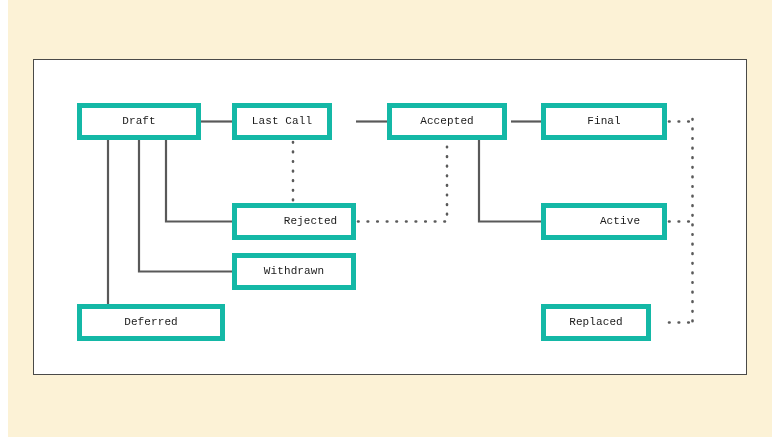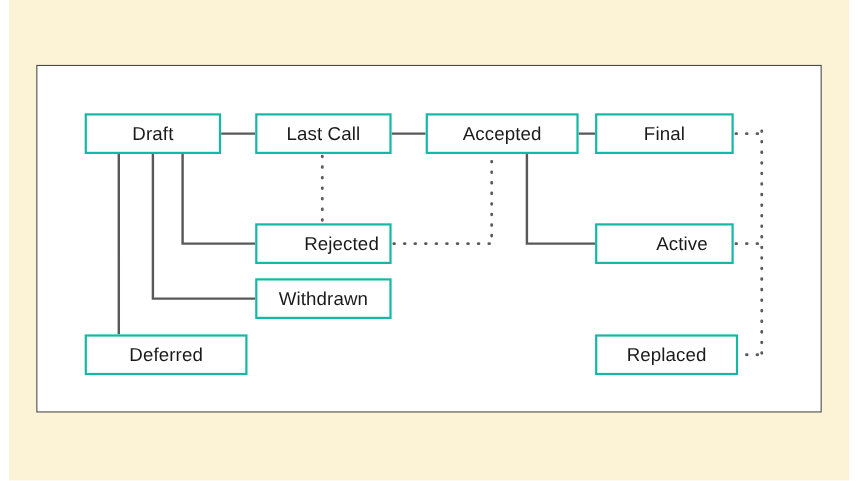--- a/index.html
+++ b/index.html
@@ -37,30 +37,31 @@
     position: absolute;
     left: 0;
     top: 0;
     width: 780px;
     height: 437px;
   }
   .node {
     position: absolute;
     box-sizing: border-box;
     background: #ffffff;
-    border: 2px solid #14b8a6;
+    border: 5px solid #14b8a6;
     display: flex;
     align-items: center;
     justify-content: center;
     color: #1a1a1a;
-    font-size: 17px;
+    font-size: 11px;
     line-height: 1;
     letter-spacing: 0.1px;
     white-space: nowrap;
     z-index: 3;
+    font-family: Liberation Mono, monospace;
   }
   .node-label {
     pointer-events: none;
   }
 </style>
 </head>
 <body>
 
 <div id="stage">
 
@@ -91,25 +92,25 @@
       <line x1="669" y1="221.5" x2="694" y2="221.5"></line>
       <line x1="669" y1="322.5" x2="694" y2="322.5"></line>
       <line x1="692.5" y1="119" x2="692.5" y2="325"></line>
     </g>
   </svg>
 
   <div class="node" style="left:77px; top:103px; width:124px; height:37px;">
     <span class="node-label">Draft</span>
   </div>
 
-  <div class="node" style="left:232px; top:103px; width:124px; height:37px;text-align:center;">
+  <div class="node" style="left:232px; top:103px; width:100px; height:37px;text-align:center;">
     <span class="node-label">Last Call</span>
   </div>
 
-  <div class="node" style="left:387px; top:103px; width:139px; height:37px;">
+  <div class="node" style="left:387px; top:103px; width:120px; height:37px;">
     <span class="node-label">Accepted</span>
   </div>
 
   <div class="node" style="left:541px; top:103px; width:126px; height:37px;">
     <span class="node-label">Final</span>
   </div>
 
   <div class="node" style="left:232px; top:203px; width:124px; height:37px;padding-left:33px;">
     <span class="node-label">Rejected</span>
   </div>
@@ -119,17 +120,17 @@
   </div>
 
   <div class="node" style="left:232px; top:253px; width:124px; height:37px;">
     <span class="node-label">Withdrawn</span>
   </div>
 
   <div class="node" style="left:77px; top:304px; width:148px; height:37px;">
     <span class="node-label">Deferred</span>
   </div>
 
-  <div class="node" style="left:541px; top:304px; width:130px; height:37px;">
+  <div class="node" style="left:541px; top:304px; width:110px; height:37px;">
     <span class="node-label">Replaced</span>
   </div>
 
 </div>
 
 </body></html>

